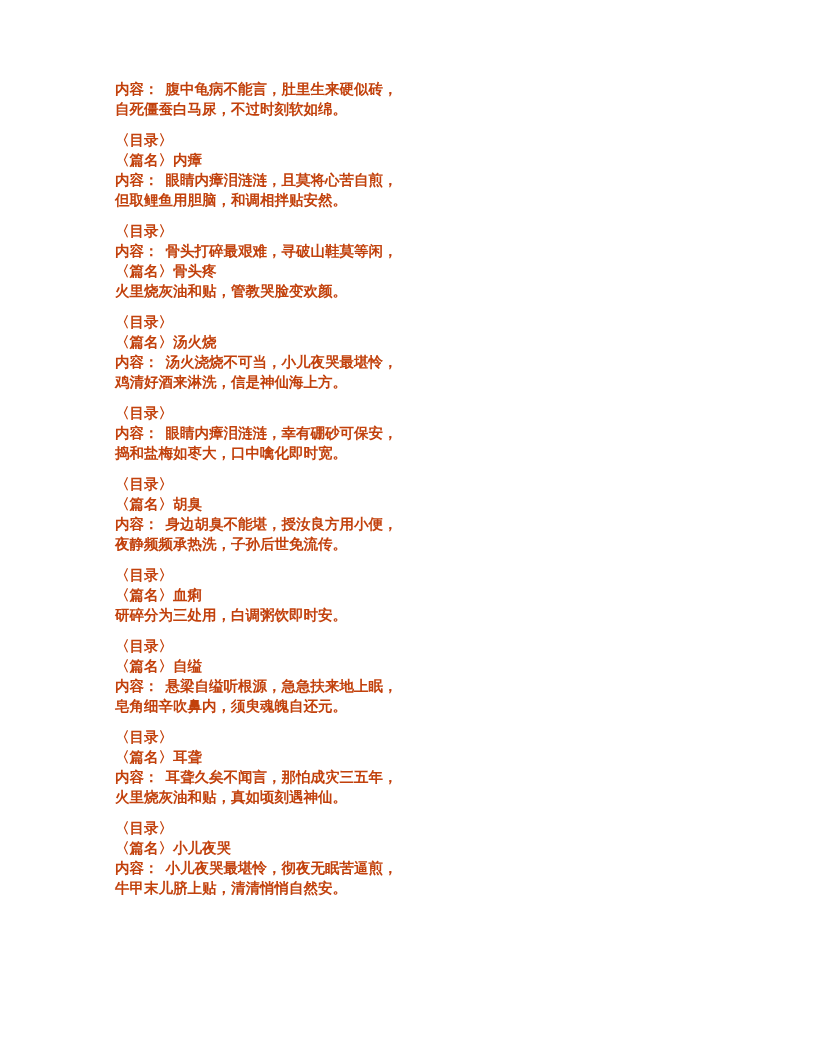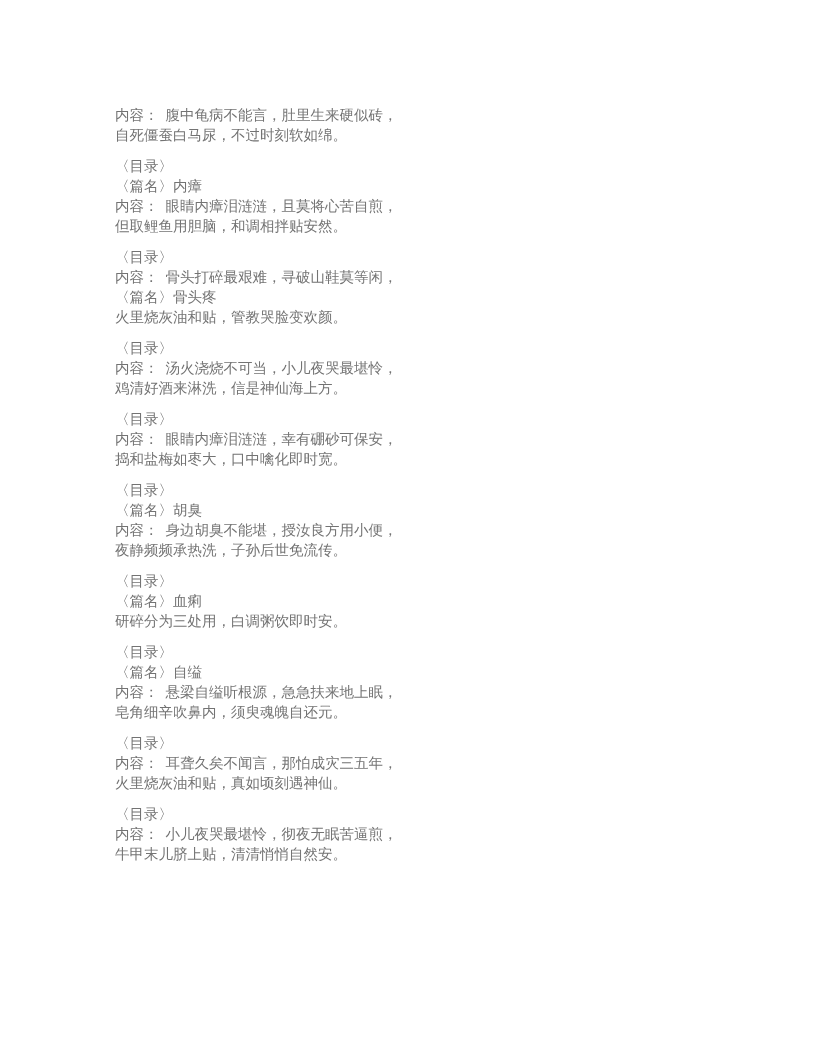--- a/index.html
+++ b/index.html
@@ -9,27 +9,27 @@
   }
   body {
     width: 816px;
     height: 1056px;
     overflow: hidden;
     position: relative;
   }
   .doc {
     position: absolute;
     left: 115px;
-    top: 105px;
+    top: 79px;
     width: 560px;
     font-family: "Liberation Serif", "DejaVu Serif", serif;
     font-size: 14.5px;
     line-height: 20px;
-    color: #737373;
-    font-weight: 400;
+    color: #c2410c;
+    font-weight: 700;
   }
   .block {
     margin: 0 0 11px 0;
   }
   .line {
     white-space: nowrap;
   }
   .clabel {
     margin-right: 7px;
   }
@@ -53,20 +53,21 @@
 
   <div class="block">
     <div class="line">〈目录〉</div>
     <div class="line"><span class="clabel">内容：</span><span>骨头打碎最艰难，寻破山鞋莫等闲，</span></div>
     <div class="line"><span>〈篇名〉</span><span>骨头疼</span></div>
     <div class="line">火里烧灰油和贴，管教哭脸变欢颜。</div>
   </div>
 
   <div class="block">
     <div class="line">〈目录〉</div>
+    <div class="line"><span>〈篇名〉</span><span>汤火烧</span></div>
     <div class="line"><span class="clabel">内容：</span><span>汤火浇烧不可当，小儿夜哭最堪怜，</span></div>
     <div class="line">鸡清好酒来淋洗，信是神仙海上方。</div>
   </div>
 
   <div class="block">
     <div class="line">〈目录〉</div>
     <div class="line"><span class="clabel">内容：</span><span>眼睛内瘴泪涟涟，幸有硼砂可保安，</span></div>
     <div class="line">捣和盐梅如枣大，口中噙化即时宽。</div>
   </div>
 
@@ -85,23 +86,25 @@
 
   <div class="block">
     <div class="line">〈目录〉</div>
     <div class="line"><span>〈篇名〉</span><span>自缢</span></div>
     <div class="line"><span class="clabel">内容：</span><span>悬梁自缢听根源，急急扶来地上眠，</span></div>
     <div class="line">皂角细辛吹鼻内，须臾魂魄自还元。</div>
   </div>
 
   <div class="block">
     <div class="line">〈目录〉</div>
+    <div class="line"><span>〈篇名〉</span><span>耳聋</span></div>
     <div class="line"><span class="clabel">内容：</span><span>耳聋久矣不闻言，那怕成灾三五年，</span></div>
     <div class="line">火里烧灰油和贴，真如顷刻遇神仙。</div>
   </div>
 
   <div class="block">
     <div class="line">〈目录〉</div>
+    <div class="line"><span>〈篇名〉</span><span>小儿夜哭</span></div>
     <div class="line"><span class="clabel">内容：</span><span>小儿夜哭最堪怜，彻夜无眠苦逼煎，</span></div>
     <div class="line">牛甲末儿脐上贴，清清悄悄自然安。</div>
   </div>
 
 </div>
 
 </body></html>

